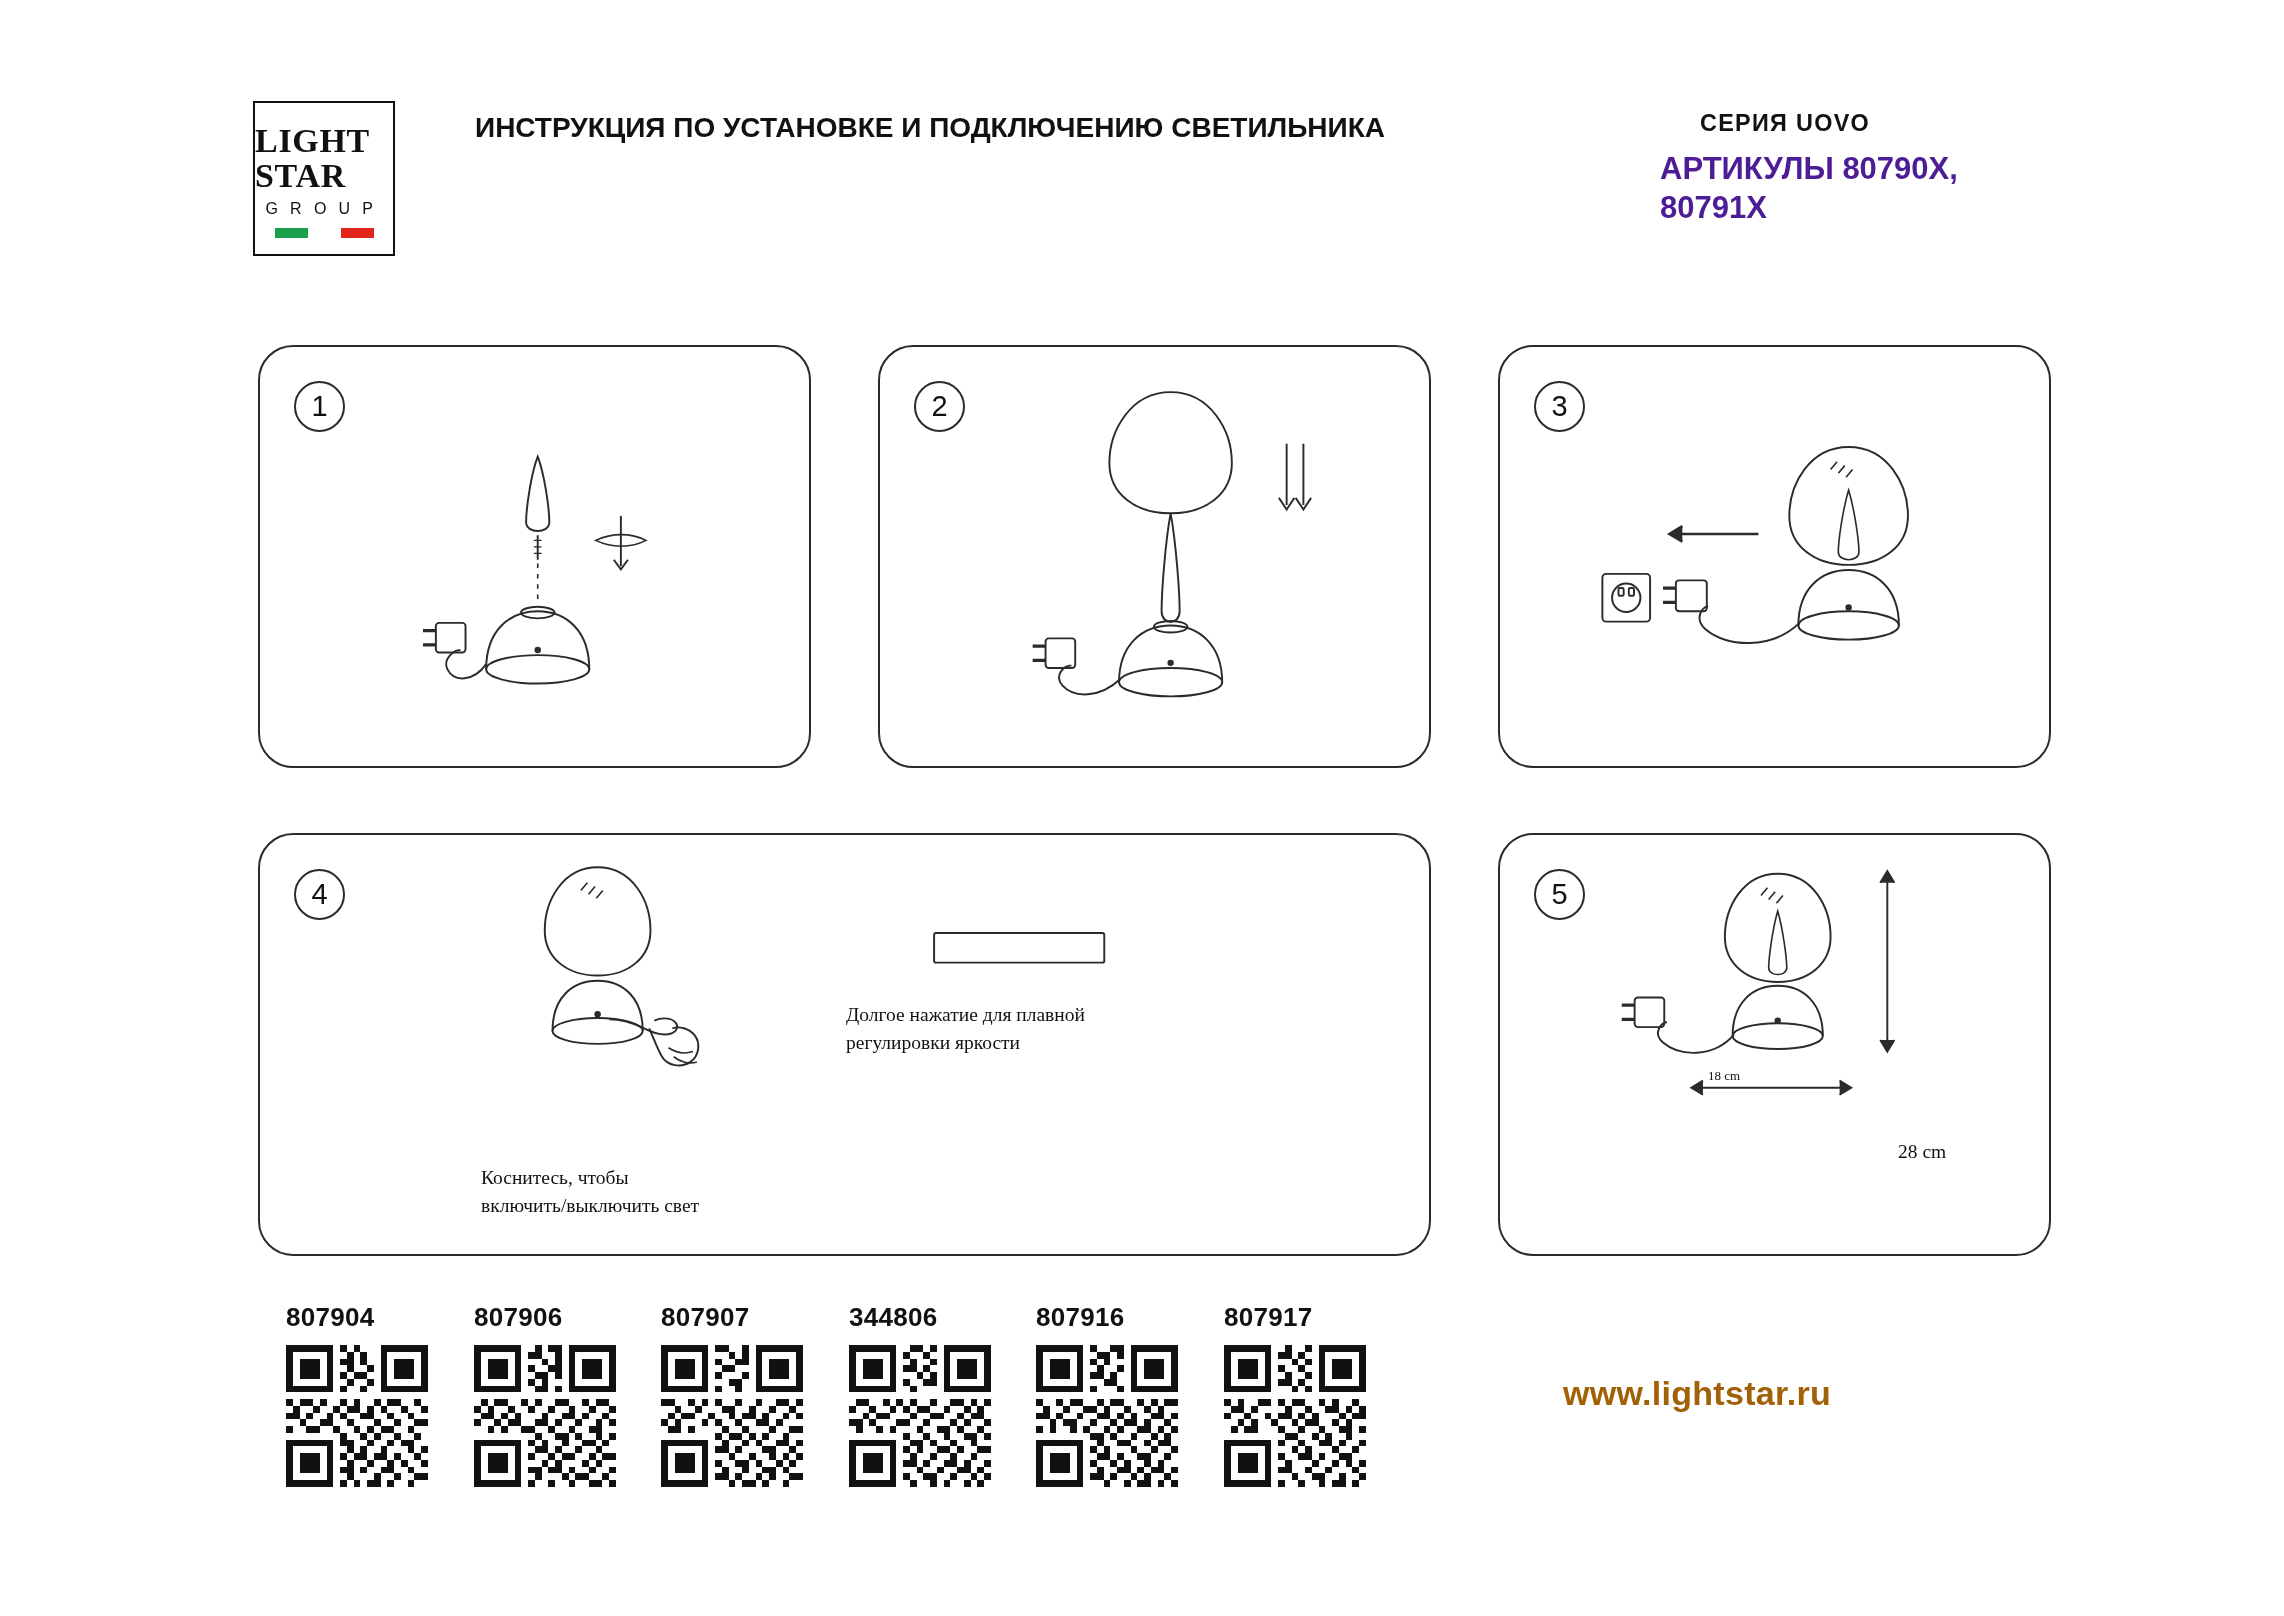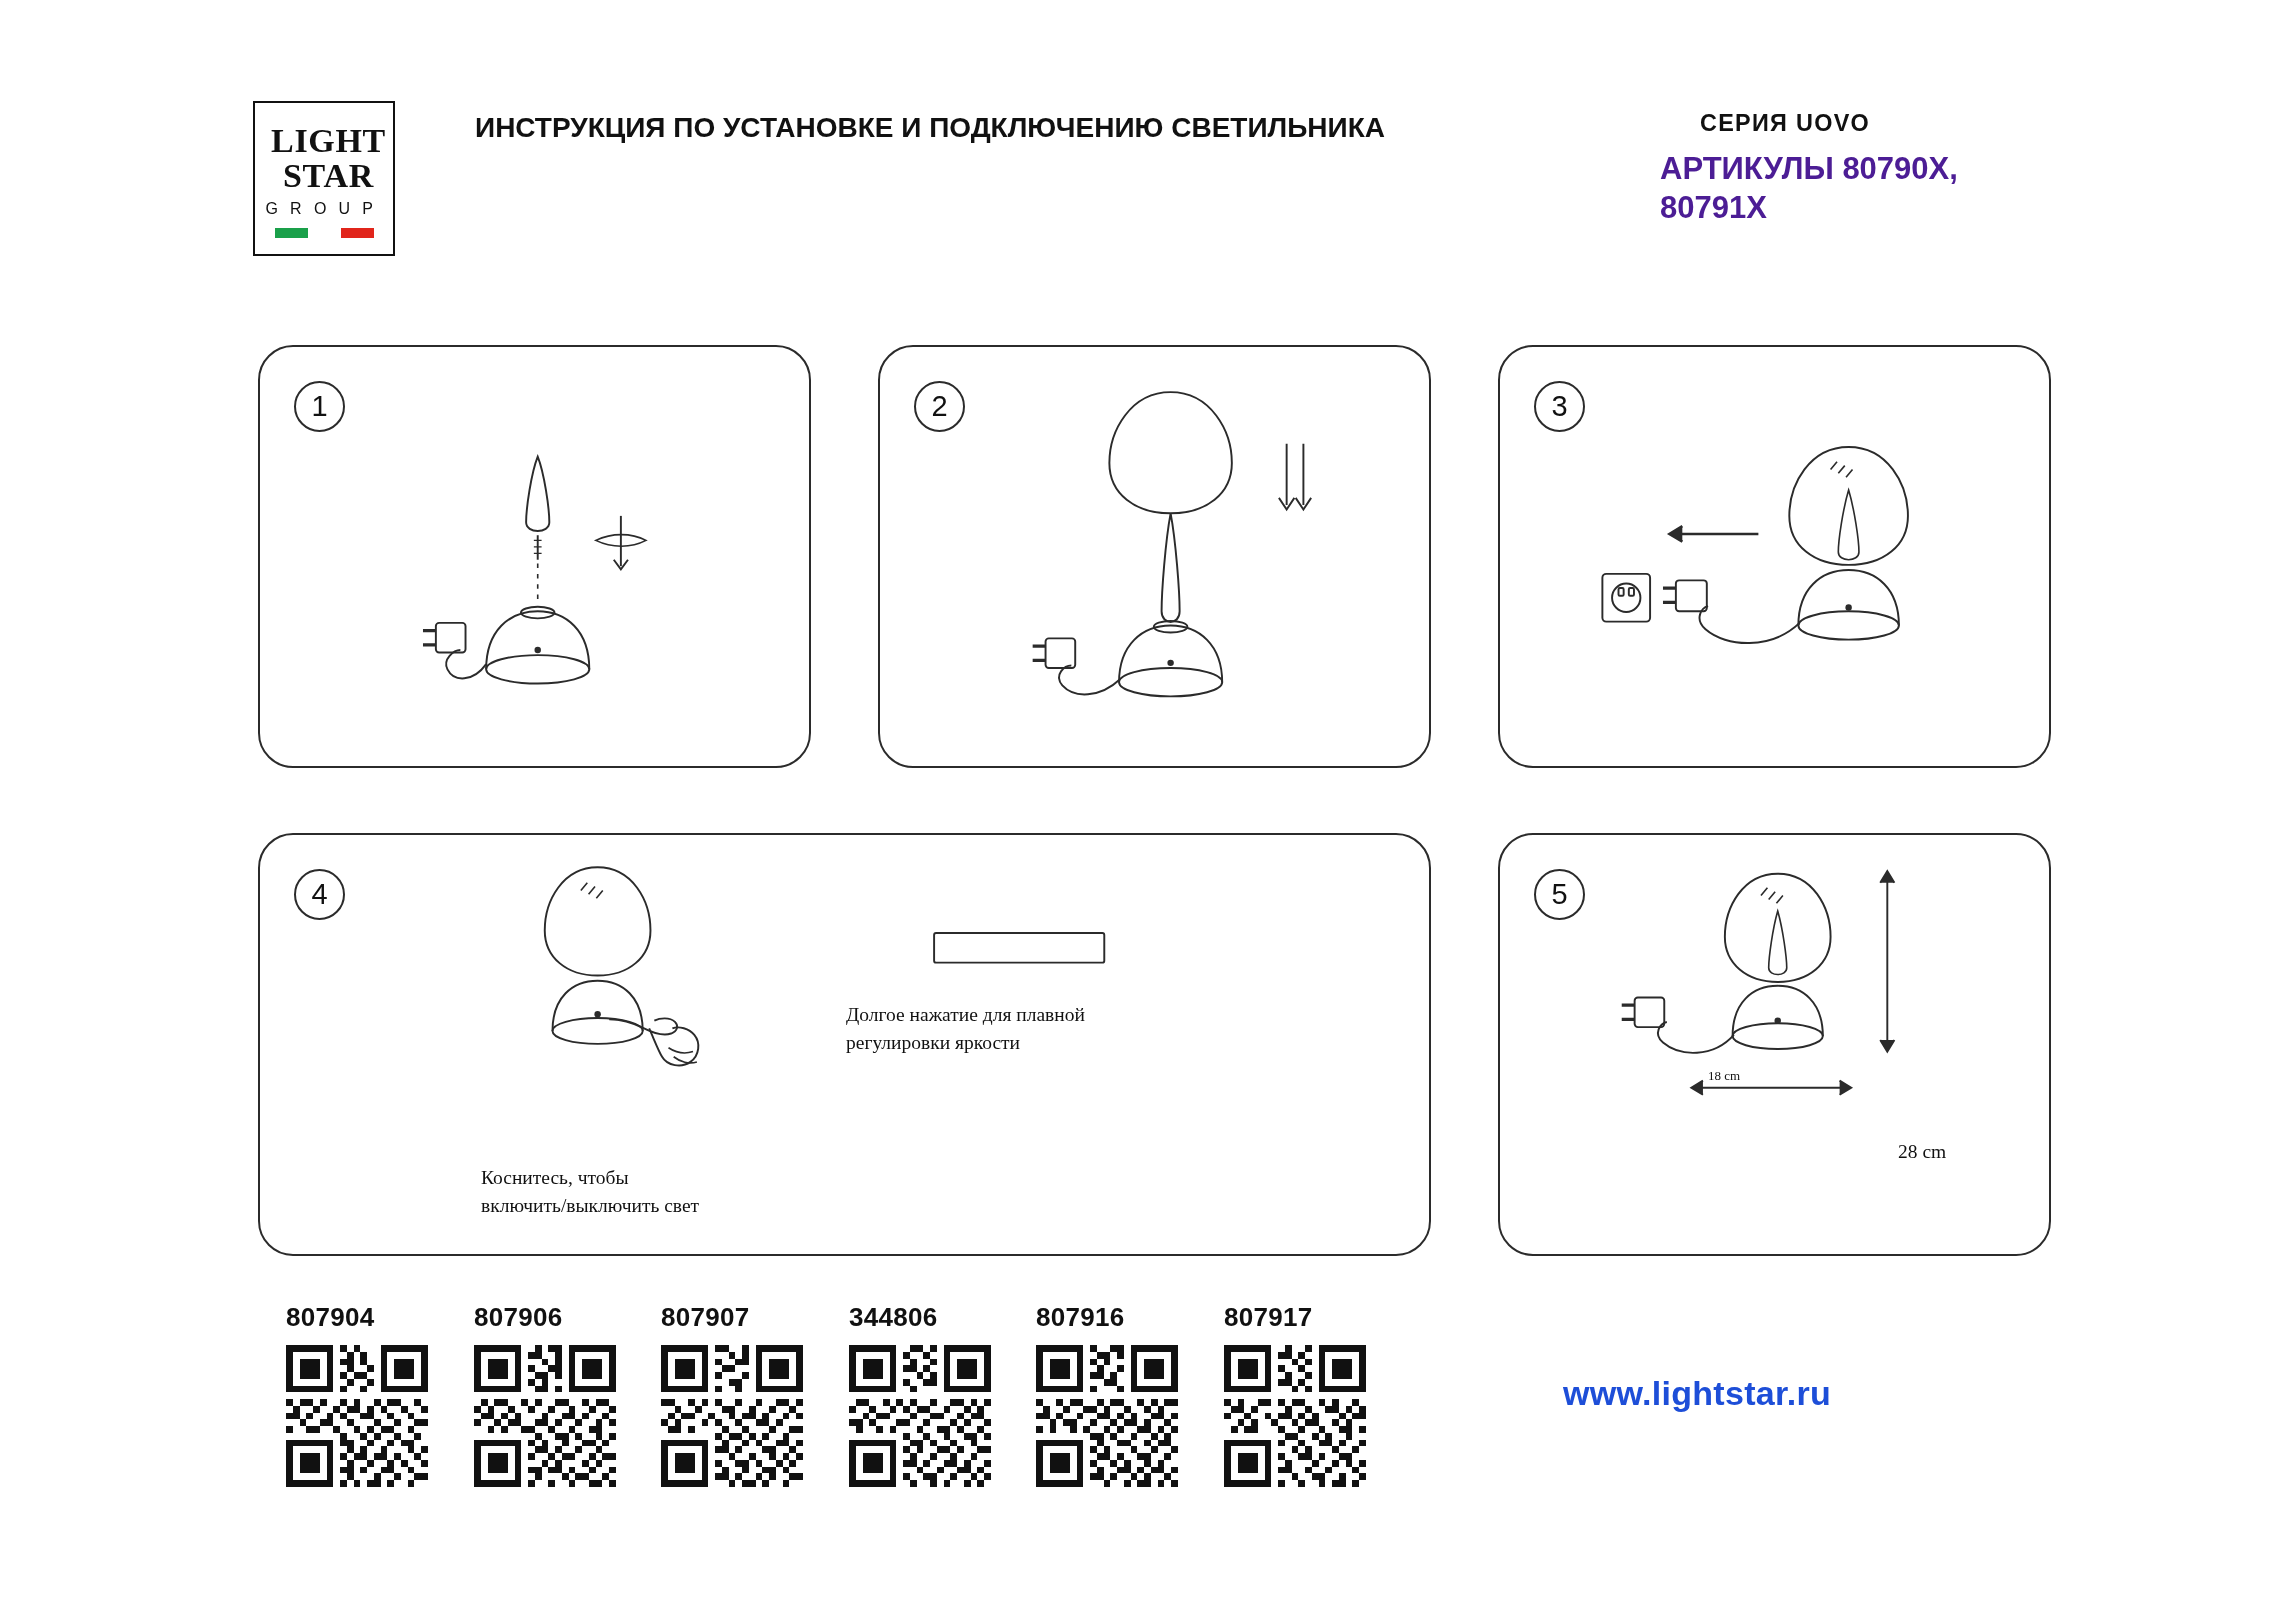--- a/index.html
+++ b/index.html
@@ -36,22 +36,21 @@
     padding-top: 3.9px;
   }
   .logo-line {
     font-family: "Liberation Serif", serif;
     font-weight: bold;
     font-size: 34px;
     letter-spacing: 0.7px;
     line-height: 1.03;
     color: #111;
     width: 100%;
-    text-align: center;
-    padding-left: 9px;
+    text-align: left;
     box-sizing: border-box;
   }
   .logo-group {
     font-family: "Liberation Sans", sans-serif;
     font-size: 16px;
     letter-spacing: 3.9px;
     color: #111;
     margin-top: 6.5px;
     width: 100%;
     text-align: left;
@@ -150,21 +149,21 @@
     width: 142px;
     height: 142px;
     display: block;
   }
 
   .site {
     position: absolute;
     left: 1563px; top: 1374px;
     font-size: 34px;
     font-weight: bold;
-    color: #1d4ed8;
+    color: #a16207;
     letter-spacing: 0.3px;
   }
 
   svg { display: block; }
 </style>
 </head>
 <body>
 
 <div class="header">
 

